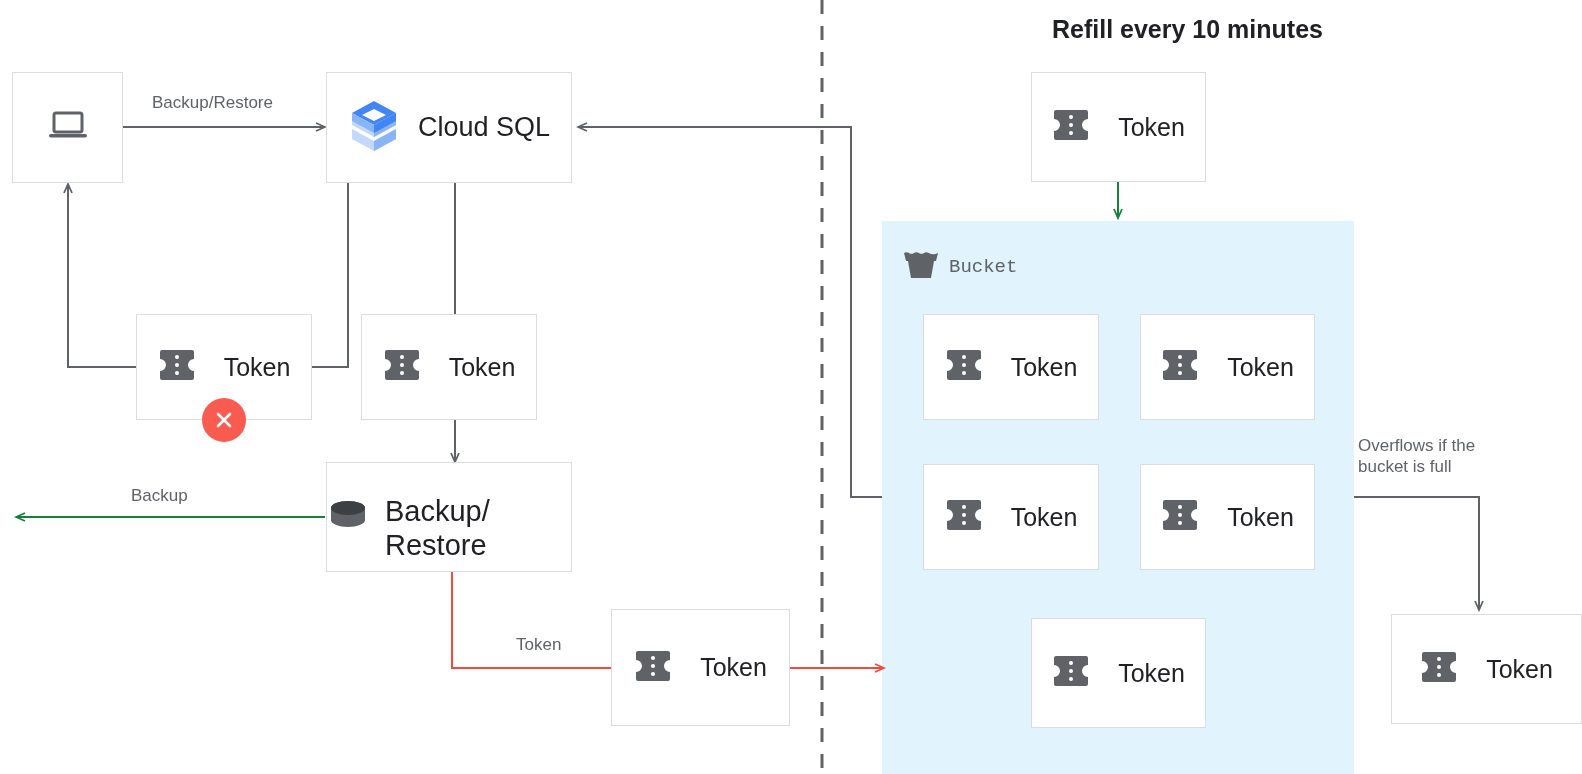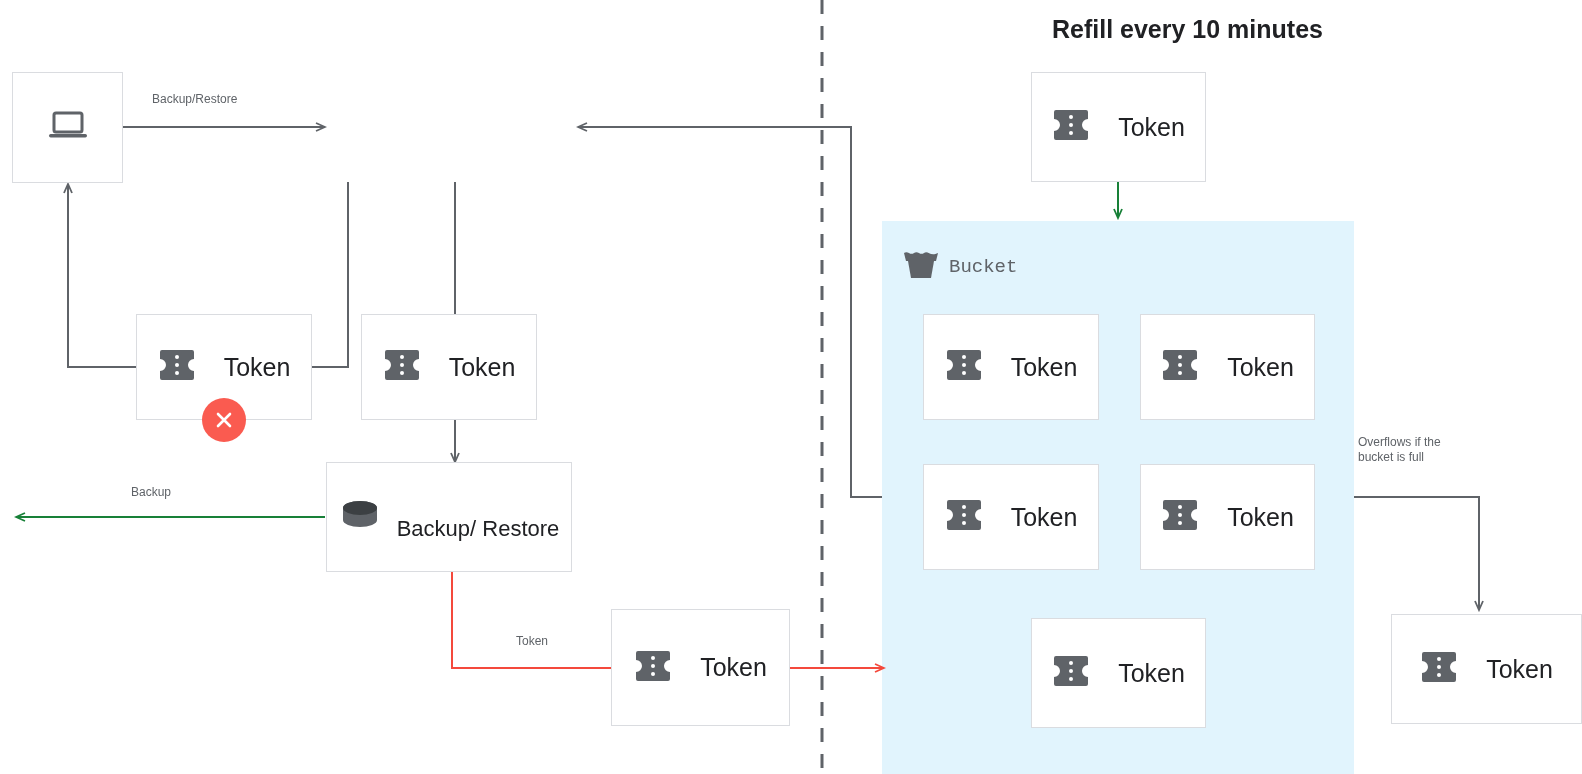--- a/index.html
+++ b/index.html
@@ -4,31 +4,31 @@
 <style>
   html,body{margin:0;padding:0;background:#ffffff;}
   body{font-family:"Liberation Sans","DejaVu Sans",sans-serif;}
   #stage{position:relative;width:1582px;height:774px;background:#fff;overflow:hidden;padding-left:48px;}
   svg.layer{position:absolute;left:0;top:0;width:1582px;height:774px;pointer-events:none;}
   .node{position:absolute;background:#fff;border:1px solid #dadce0;box-sizing:border-box;
         display:flex;align-items:center;justify-content:center;}
   .node .lbl{font-size:25px;color:#202124;line-height:1.15;}
   .tok-inner{display:flex;align-items:center;gap:28px;}
   .tok-inner .lbl{font-size:25px;color:#202124;}
-  .edge-label{position:absolute;color:#5f6368;font-size:12px;line-height:1.25;white-space:pre-line;}
+  .edge-label{position:absolute;color:#5f6368;font-size:17px;line-height:1.25;white-space:pre-line;}
   .title{position:absolute;font-size:25px;font-weight:bold;color:#202124;}
   .bucket-zone{position:absolute;background:#e1f4fd;}
   .bucket-head{position:absolute;display:flex;align-items:center;gap:10px;font-family:Liberation Mono, monospace;}
   .bucket-head .lbl{font-size:19px;color:#5f6368;}
   .errbadge{position:absolute;width:44px;height:44px;border-radius:50%;background:#fa5b50;
             display:flex;align-items:center;justify-content:center;}
   .node.cloudsql .cs-inner{display:flex;align-items:center;gap:18px;}
   .node.cloudsql .lbl{font-size:27px;}
   .node.backup .bk-inner{display:flex;align-items:center;gap:16px;}
-  .node.backup .lbl{font-size:22px;text-align:left;margin-top:23px;}
+  .node.backup .lbl{font-size:29px;text-align:left;margin-top:23px;}
 </style>
 </head>
 <body>
 
 <div id="stage">
 
   <div class="bucket-zone" style="left:882px;top:221px;width:472px;height:553px;"></div>
 
   <svg class="layer">
     <defs>
@@ -72,20 +72,40 @@
 
   <div class="node" style="left:12px;top:72px;width:111px;height:111px;">
     <span>
       <svg width="40" height="34" viewBox="0 0 40 34">
         <rect x="6" y="4" width="28" height="19" rx="2" fill="none" stroke="#5f6368" stroke-width="3"></rect>
         <rect x="1" y="25" width="38" height="3.4" rx="1.7" fill="#5f6368"></rect>
       </svg>
     </span>
   </div>
 
+  <div class="node cloudsql" style="left:326px;top:72px;width:246px;height:111px;">
+    <div class="cs-inner">
+      <span>
+        <svg width="52" height="58" viewBox="0 0 52 58">
+
+          <polygon points="26,44 48,32 48,42 26,54 4,42 4,32" fill="#c3d9fb"></polygon>
+          <polygon points="26,44 48,32 48,42 26,54" fill="#8ab4f8"></polygon>
+
+          <polygon points="26,30 48,18 48,28 26,40 4,28 4,18" fill="#c3d9fb"></polygon>
+          <polygon points="26,30 48,18 48,28 26,40" fill="#8ab4f8"></polygon>
+
+          <polygon points="26,4 48,16 26,28 4,16" fill="#4285f4"></polygon>
+          <polygon points="26,12 38,18 26,24 14,18" fill="#ffffff"></polygon>
+          <polygon points="26,28 48,16 48,24 26,36 4,24 4,16" fill="#8ab4f8"></polygon>
+          <polygon points="26,28 48,16 48,24 26,36" fill="#4285f4"></polygon>
+        </svg>
+      </span>
+      <span class="lbl">Cloud SQL</span>
+    </div>
+  </div>
 
   <div class="node" style="left:136px;top:314px;width:176px;height:106px;">
     <div class="tok-inner">
       <span>
         <svg width="38" height="34" viewBox="0 0 38 34">
           <path d="M4,2 H34 A2,2 0 0 1 36,4 V11 A6,6 0 0 0 36,23 V30 A2,2 0 0 1 34,32 H4 A2,2 0 0 1 2,30 V23 A6,6 0 0 0 2,11 V4 A2,2 0 0 1 4,2 Z" fill="#5f6368"></path>
           <circle cx="19" cy="9" r="2" fill="#fff"></circle>
           <circle cx="19" cy="17" r="2" fill="#fff"></circle>
           <circle cx="19" cy="25" r="2" fill="#fff"></circle>
         </svg>

